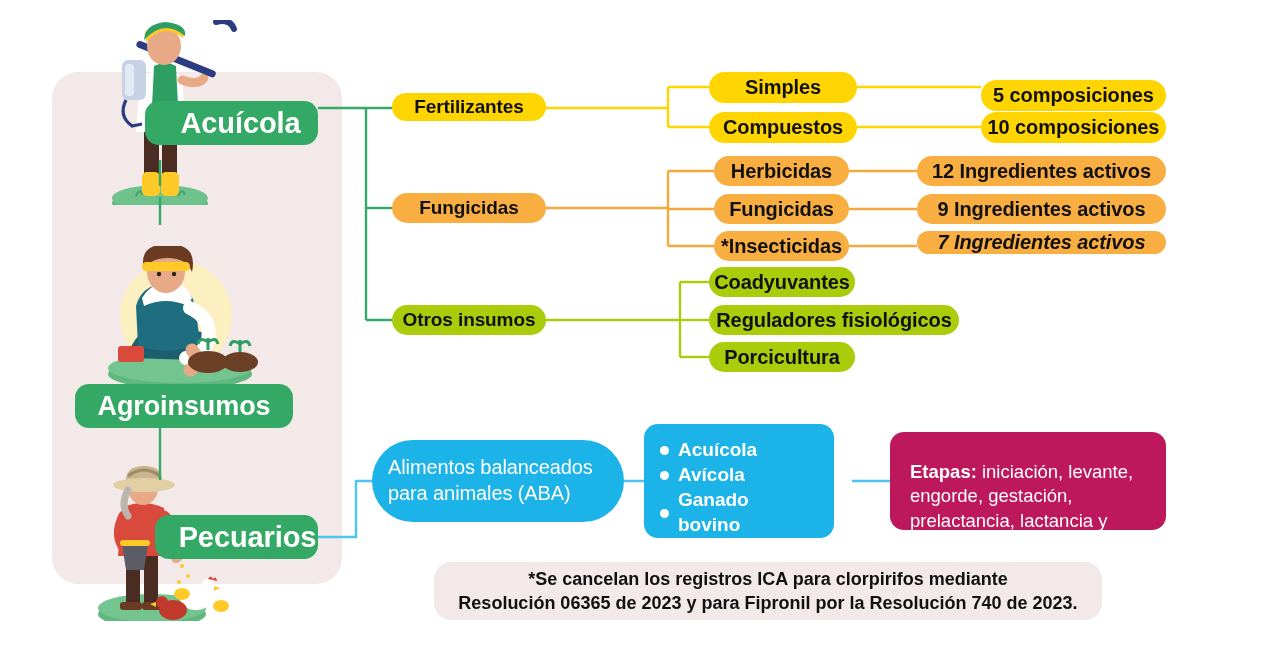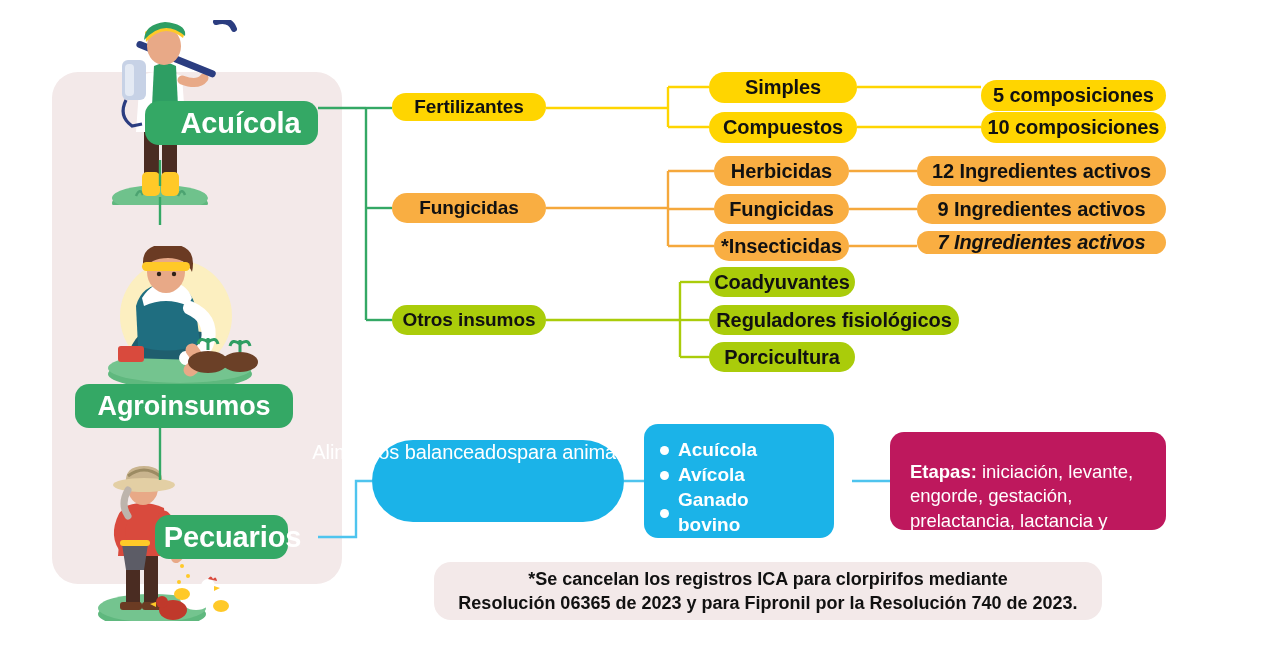--- a/index.html
+++ b/index.html
@@ -215,21 +215,21 @@
   </svg>
 
   <div class="node green-badge" style="left:145px;top:101px;width:173px;height:44px;font-size:29px;justify-content:center;padding-left:18px;">
     <span>Acuícola</span>
   </div>
 
   <div class="node green-badge" style="left:75px;top:384px;width:218px;height:44px;font-size:27px;">
     <span>Agroinsumos</span>
   </div>
 
-  <div class="node green-badge" style="left:155px;top:515px;width:133px;height:44px;font-size:29px;justify-content:center;padding-left:22px;">
+  <div class="node green-badge" style="left:155px;top:515px;width:163px;height:44px;font-size:29px;justify-content:center;padding-left:22px;">
     <span>Pecuarios</span>
   </div>
 
   <div class="node yellow" style="left:392px;top:93px;width:154px;height:28px;font-size:19px;">
     <span>Fertilizantes</span>
   </div>
 
   <div class="node orange" style="left:392px;top:193px;width:154px;height:30px;font-size:19px;">
     <span>Fungicidas</span>
   </div>
@@ -273,21 +273,21 @@
   <div class="node lime" style="left:709px;top:267px;width:146px;height:30px;font-size:20px;">
     <span>Coadyuvantes</span>
   </div>
   <div class="node lime" style="left:709px;top:305px;width:250px;height:30px;font-size:20px;">
     <span>Reguladores fisiológicos</span>
   </div>
   <div class="node lime" style="left:709px;top:342px;width:146px;height:30px;font-size:20px;">
     <span>Porcicultura</span>
   </div>
 
-  <div class="node blue" style="left:372px;top:440px;width:252px;height:82px;font-size:20px;font-weight:normal;flex-direction:row;align-items:flex-start;padding-left:16px;line-height:1.28;">
+  <div class="node blue" style="left:372px;top:440px;width:252px;height:82px;font-size:20px;font-weight:normal;flex-direction:column;align-items:flex-start;padding-left:16px;line-height:1.28;">
     <span>Alimentos balanceados</span>
     <span>para animales (ABA)</span>
   </div>
 
   <div class="bullets" style="left:644px;top:424px;width:190px;height:114px;">
     <ul>
       <li>
           <span class="dot"></span>
           <span>Acuícola</span>
         </li>

